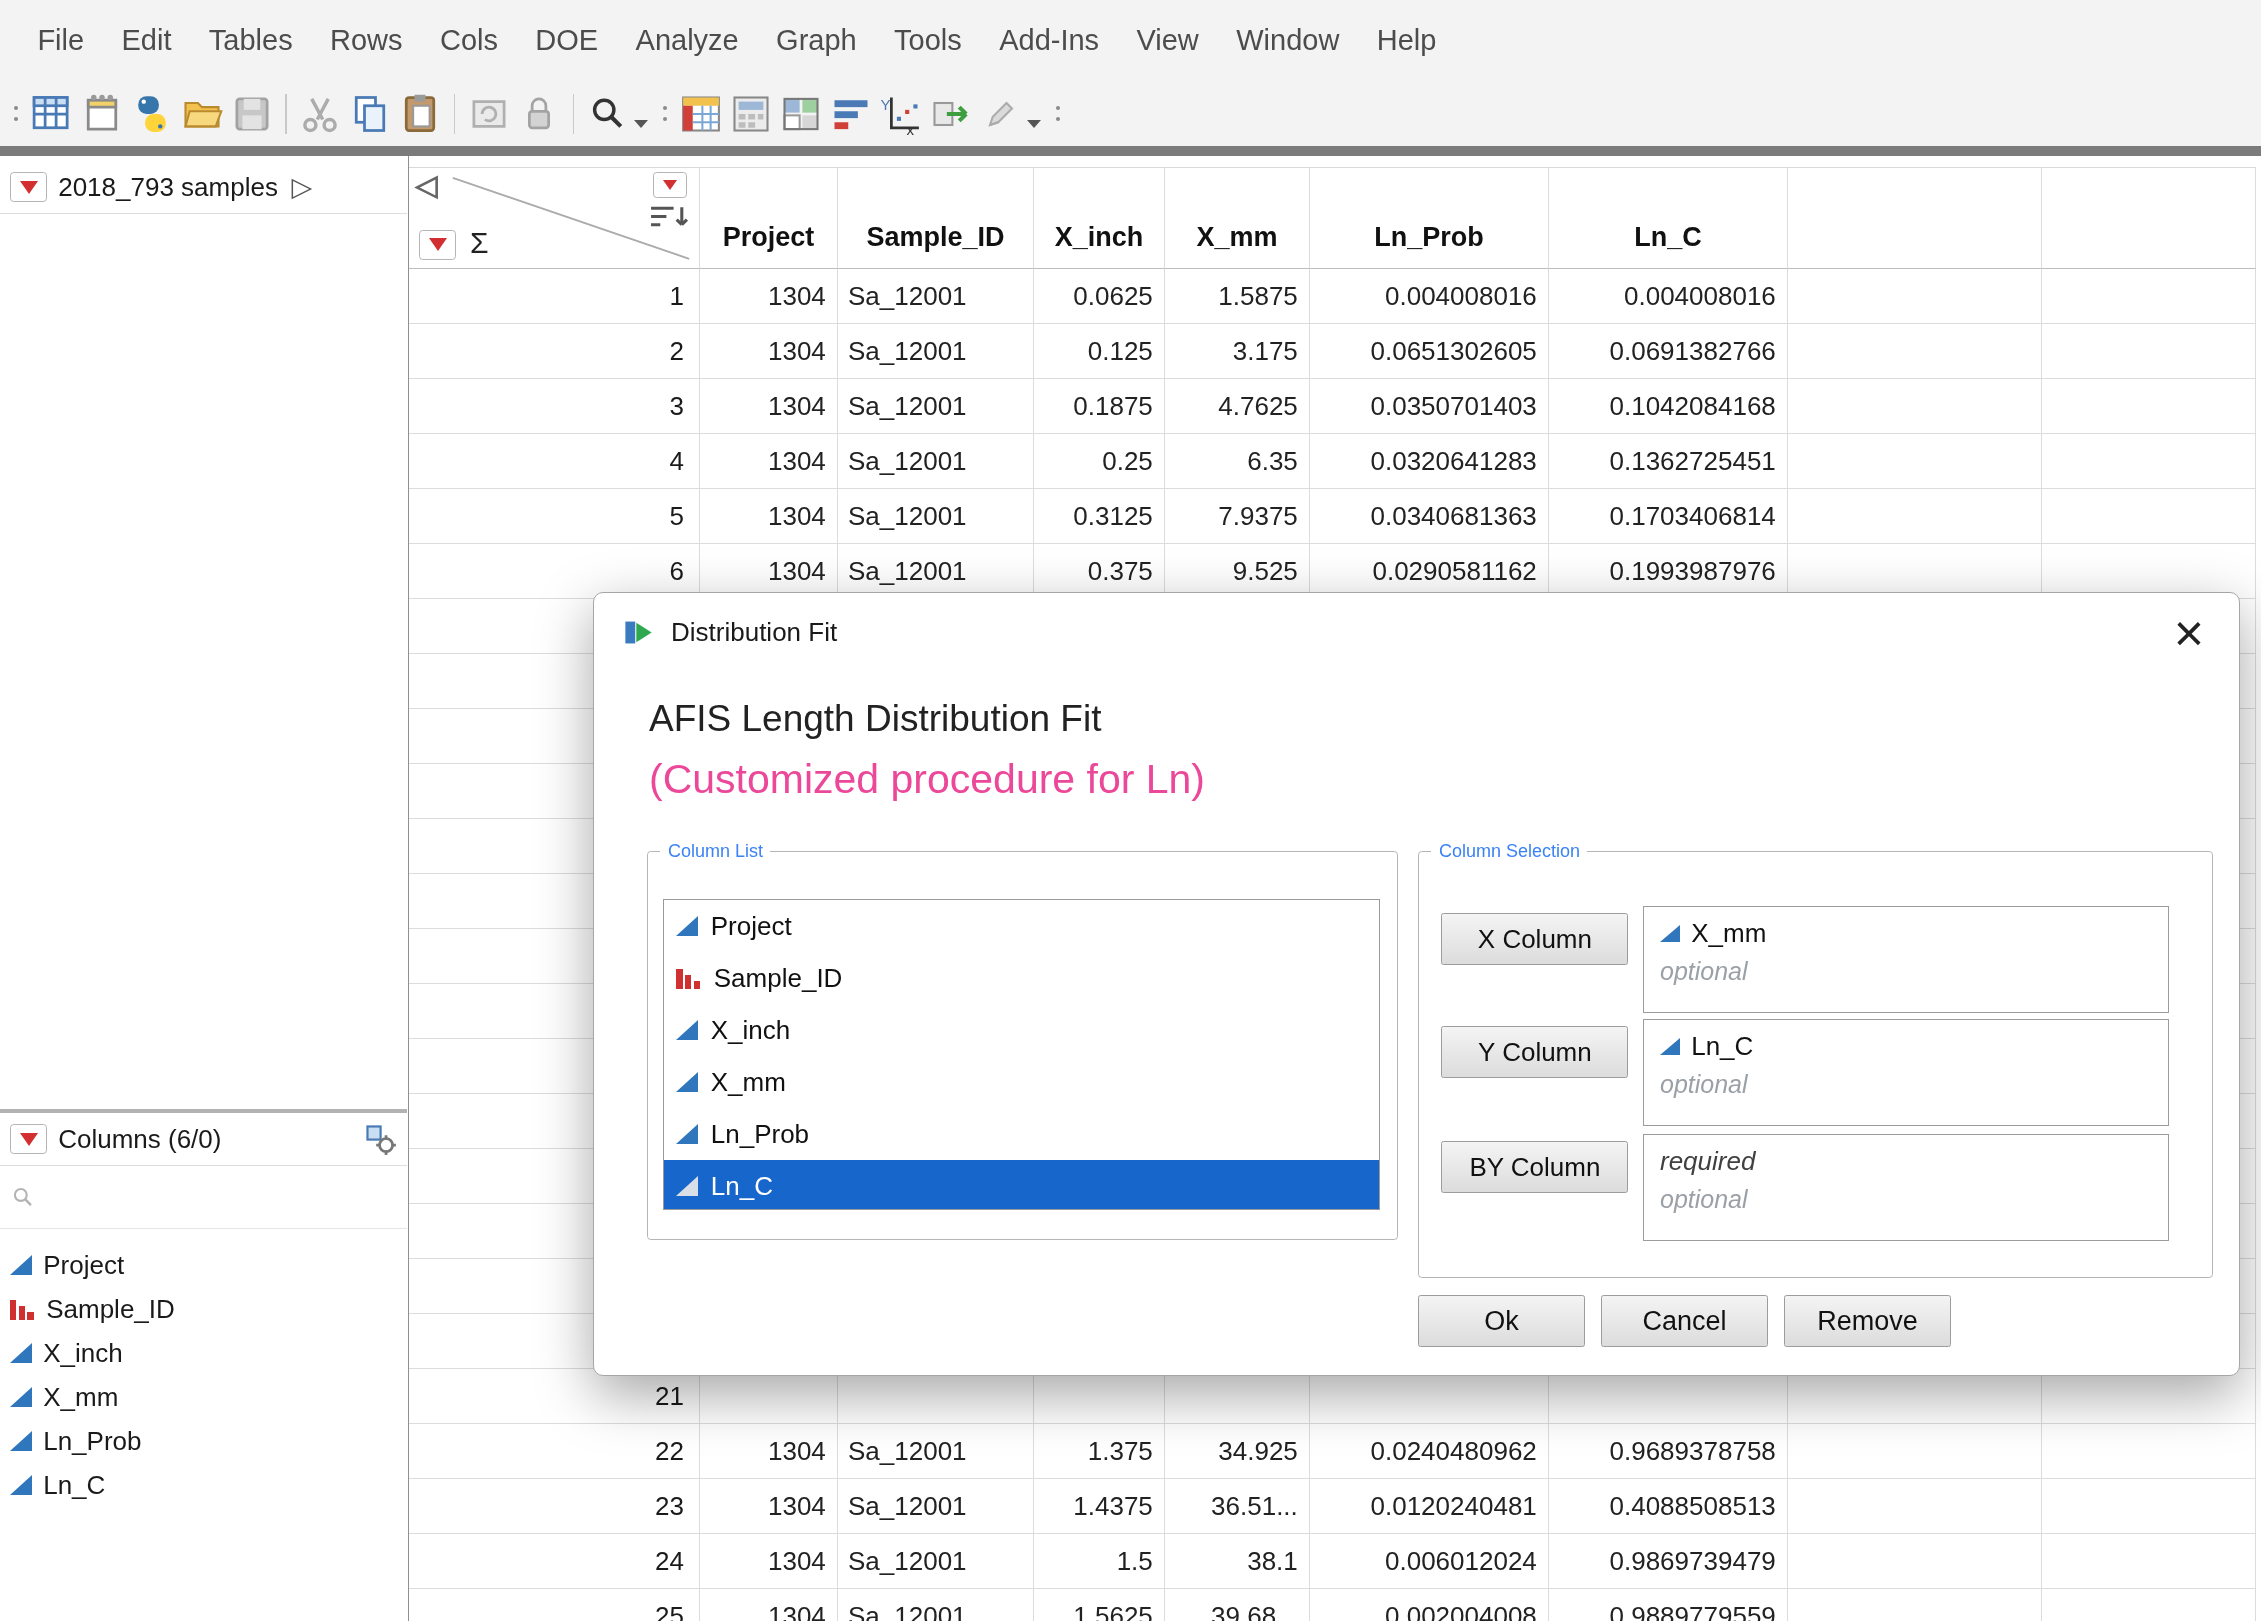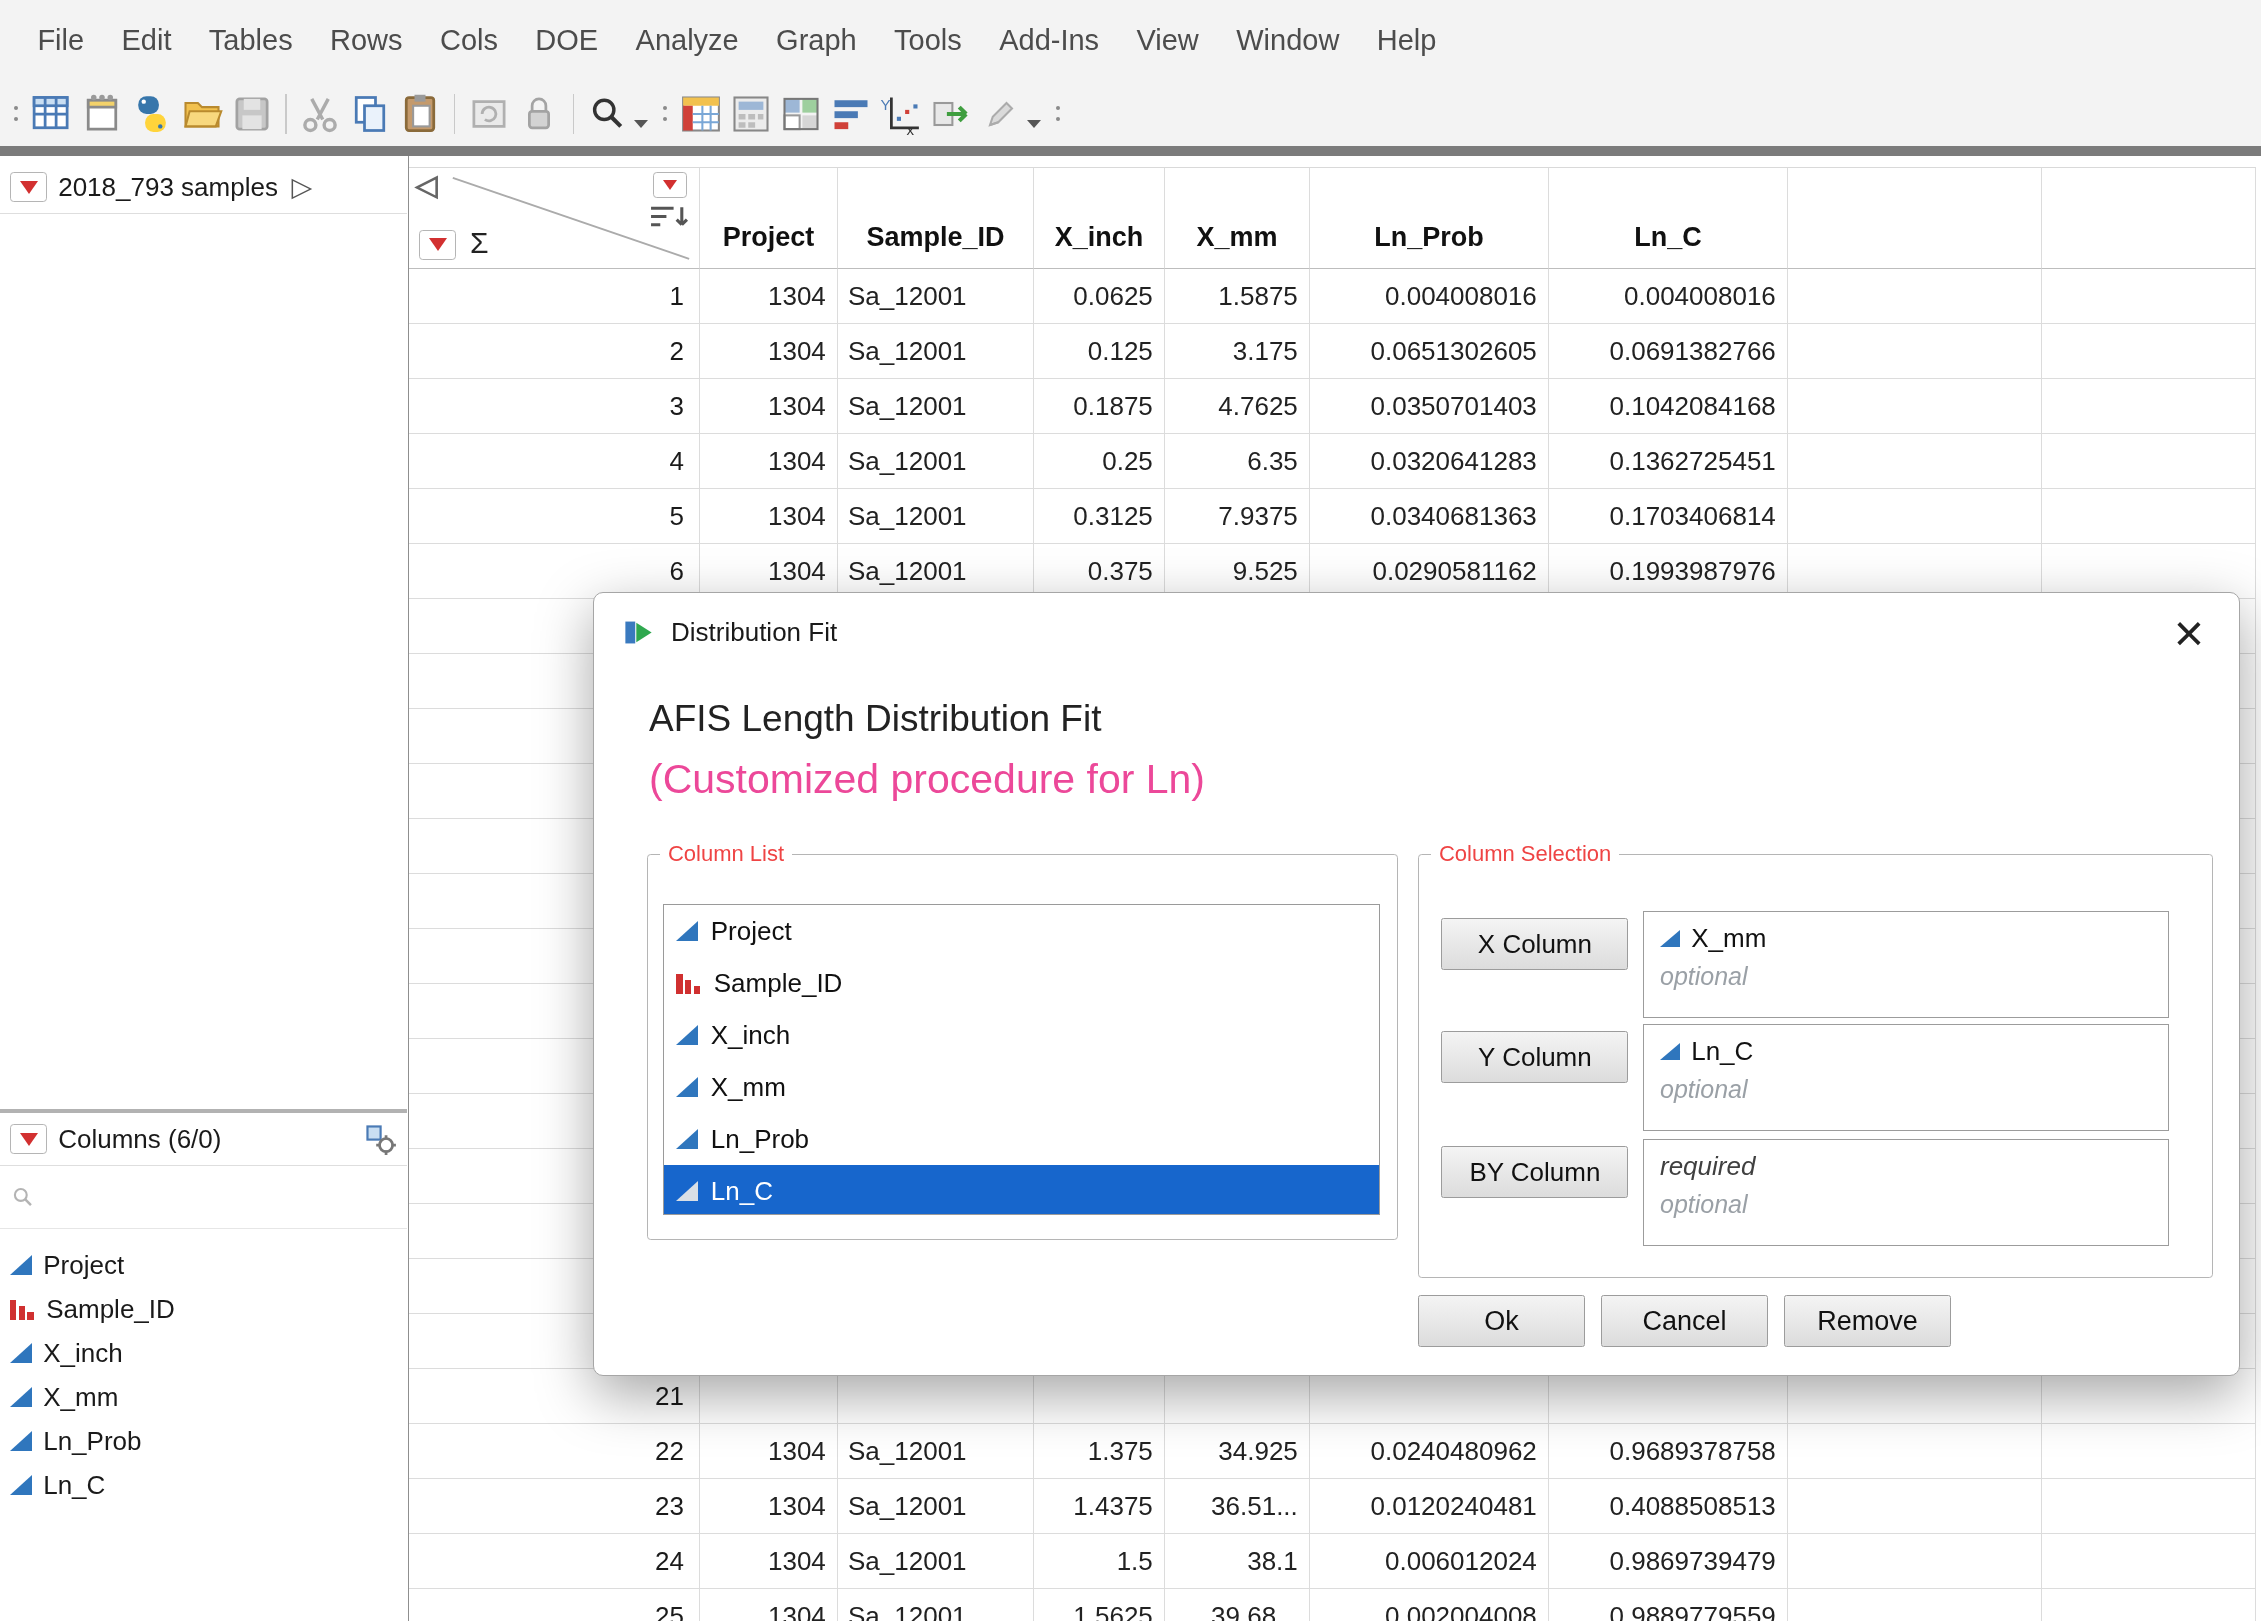--- a/index.html
+++ b/index.html
@@ -70,21 +70,21 @@
   .sigma { position:absolute; left:61px; bottom:8.7px; font-size:30px; font-weight:normal; color:#222; }
   
   .dialog { position:absolute; left:593px; top:592px; width:1647px; height:784px; background:#fff;
     border:1.2px solid #a6a6a6; border-radius:10px; box-shadow:0 18.7px 56px rgba(0,0,0,.35); z-index:20; }
   .dlg-title { position:absolute; left:27px; top:22.4px; display:flex; align-items:center; gap:15px; }
   .dlg-title-text { font-size:26px; color:#1a1a1a; }
   .dlg-close { position:absolute; right:35px; top:13.7px; font-size:52px; font-weight:300; color:#222; line-height:1; }
   .dlg-heading { position:absolute; left:55px; top:105px; font-size:37px; color:#222; }
   .dlg-sub { position:absolute; left:55px; top:163px; font-size:41px; color:#ec4899; }
   fieldset.fs { position:absolute; border:1.2px solid #b5b5b5; border-radius:3.7px; }
-  fieldset.fs legend { margin-left:12.4px; padding:0 7.5px; font-size:22px; color:#ef4444; }
+  fieldset.fs legend { margin-left:12.4px; padding:0 7.5px; font-size:18px; color:#3b82f6; }
   .fs-list { left:53px; top:248px; width:751px; height:399px; }
   .fs-sel  { left:824px; top:248px; width:795px; height:437px; }
   .listbox { position:absolute; left:15px; top:37px; width:717px; height:311px; border:1.2px solid #9a9a9a; background:#fff; overflow:hidden; }
   .lb-item { height:52px; display:flex; align-items:center; gap:12.4px; padding-left:12.4px; font-size:26px; color:#111; }
   .lb-item.selected { background:#1766cc; color:#fff; }
   .lb-item.selected .tri-cont { border-bottom-color:#d9dfe6; }
   .sel-btn { position:absolute; left:22.4px; width:187px; height:52px; font-size:26px; color:#111;
     background:linear-gradient(#f4f4f4,#dcdcdc); border:1.2px solid #9c9c9c; border-radius:2.5px;
     display:flex; align-items:center; justify-content:center; }
   .sel-field { position:absolute; left:224px; width:526px; height:107px; border:1.2px solid #9c9c9c; background:#fff; padding:11.2px 16px; }

